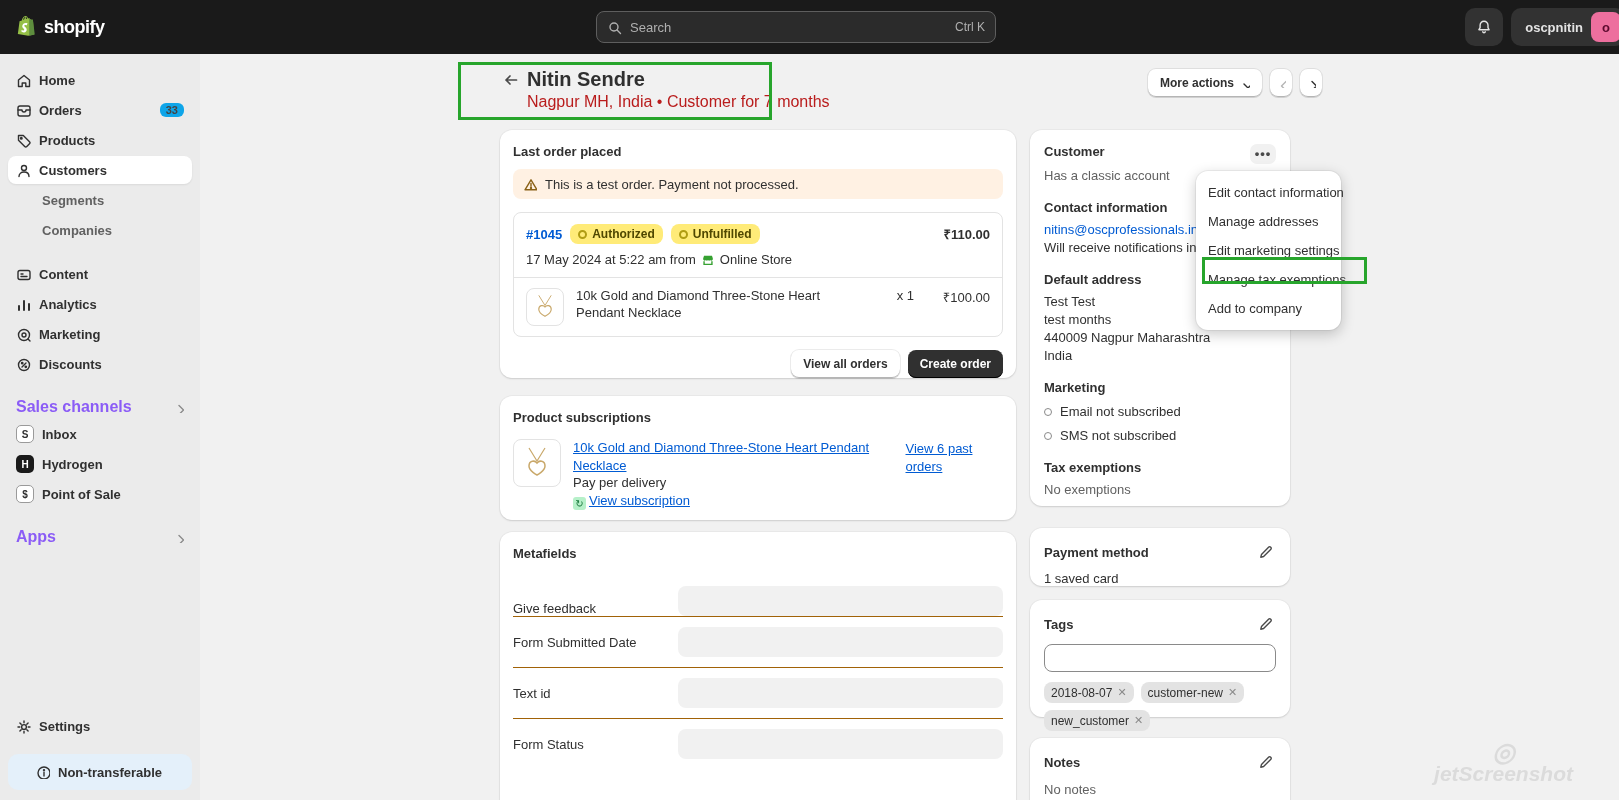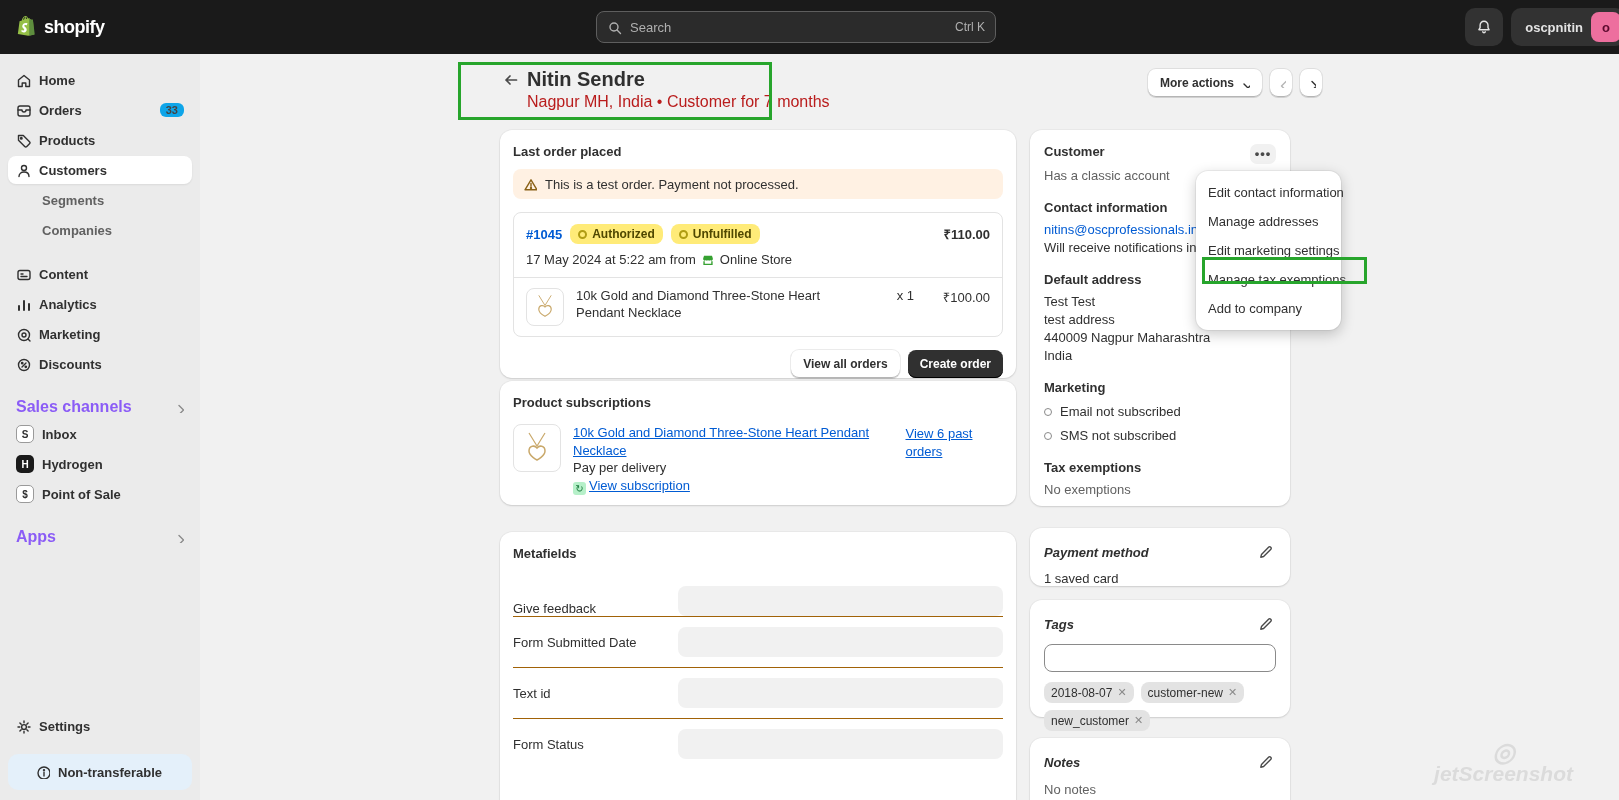--- a/index.html
+++ b/index.html
@@ -70,21 +70,21 @@
   .line-item { border-top:1px solid #e3e3e3; padding:10px 12px; display:flex; gap:12px; }
   .thumb { width:38px; height:38px; border:1px solid #e3e3e3; border-radius:8px; background:#fff; flex-shrink:0; display:flex; align-items:center; justify-content:center; }
   .thumb.big { width:48px; height:48px; }
   .li-name { font-size:13px; width:290px; line-height:1.3; }
   .li-qty { font-size:13px; margin-left:auto; }
   .li-price { font-size:13px; width:64px; text-align:right; }
   .card-foot { display:flex; justify-content:flex-end; gap:8px; margin-top:13px; }
   .card-foot .btn { height:28px; padding:0 12px; }
 
   
-  .card-subs { left:500px; top:381px; width:516px; height:124px; padding:14px 13px; }
+  .card-subs { left:500px; top:396px; width:516px; height:124px; padding:14px 13px; }
   .subs-row { margin-top:14px; display:flex; gap:12px; }
   .subs-info { font-size:13px; line-height:1.35; }
   .subs-right { margin-left:auto; }
   .subs-ic { display:inline-flex; width:13px; height:13px; background:#b6f0c9; border-radius:3px; color:#1a7a3d; font-size:10px; align-items:center; justify-content:center; vertical-align:-2px; margin-right:3px; }
 
   
   .card-meta { left:500px; top:532px; width:516px; height:290px; padding:14px 13px; }
   .meta-row { display:flex; align-items:center; height:51px; border-top:1px solid #a16207; }
   .meta-row:first-of-type { border-top:none; margin-top:4px;align-items:flex-end; }
   .meta-lbl { width:165px; font-size:13px; color:#303030; }
@@ -96,21 +96,21 @@
   .dots-btn { margin-left:auto; width:26px; height:20px; background:#f1f1f1; border-radius:7px; border:none; cursor:pointer; font-size:13px; font-weight:bold; color:#4a4a4a; line-height:10px; letter-spacing:1px; }
   .muted { color:#616161; }
   .sec-h { font-weight:bold; margin-top:17px; }
   .addr-line { margin-top:3px; }
   .mk-item { display:flex; align-items:center; gap:8px; margin-top:9px; }
   .mk-ring { width:8px; height:8px; border:1.5px solid #8a8a8a; border-radius:50%; flex-shrink:0; }
 
   .card-pay { left:1030px; top:528px; width:260px; height:58px; padding:13px 14px; }
   .card-tags { left:1030px; top:600px; width:260px; height:117px; padding:13px 14px; }
   .card-notes { left:1030px; top:738px; width:260px; height:75px; padding:13px 14px; }
-  .card-head-row { display:flex; align-items:center;font-style:italic; }
+  .card-head-row { display:flex; align-items:center; }
   .pencil-btn { margin-left:auto; width:22px; height:22px; border:none; background:transparent; cursor:pointer; color:#4a4a4a; }
   .pay-val { margin-top:8px; font-size:13px; }
   .tags-input { margin-top:9px; width:100%; height:28px; border:1px solid #8a8a8a; border-radius:8px; outline:none; font-family:inherit; font-size:13px; padding:0 8px; background:#fff; }
   .tag-wrap { display:flex; flex-wrap:wrap; gap:7px; margin-top:10px; }
   .tag { background:#e3e3e3; border-radius:8px; font-size:12px; height:21px; display:inline-flex; align-items:center; gap:5px; padding:0 7px; }
   .tag .x { color:#8a8a8a; font-size:11px; cursor:pointer; }
   .notes-val { margin-top:9px; font-size:13px; color:#616161; }
 
   
   .menu { position:absolute; left:1196px; top:171px; width:145px; background:#fff; border-radius:12px; box-shadow:0 4px 14px rgba(0,0,0,.22), 0 0 0 1px rgba(0,0,0,.05); padding:7px 0; z-index:60; }
@@ -403,21 +403,21 @@
       <button class="dots-btn">
         <span>•••</span>
       </button>
     </div>
     <div class="muted" style="margin-top:4px">Has a classic account</div>
     <div class="sec-h">Contact information</div>
     <div style="margin-top:7px"><a class="link" href="#">nitins@oscprofessionals.in</a></div>
     <div style="margin-top:3px">Will receive notifications in En</div>
     <div class="sec-h">Default address</div>
     <div class="addr-line" style="margin-top:7px">Test Test</div>
-    <div class="addr-line">test address</div>
+    <div class="addr-line">test months</div>
     <div class="addr-line">440009 Nagpur Maharashtra</div>
     <div class="addr-line">India</div>
     <div class="sec-h">Marketing</div>
     <div class="mk-item">
       <span class="mk-ring"></span>
       <span>Email not subscribed</span>
     </div>
     <div class="mk-item">
       <span class="mk-ring"></span>
       <span>SMS not subscribed</span>

